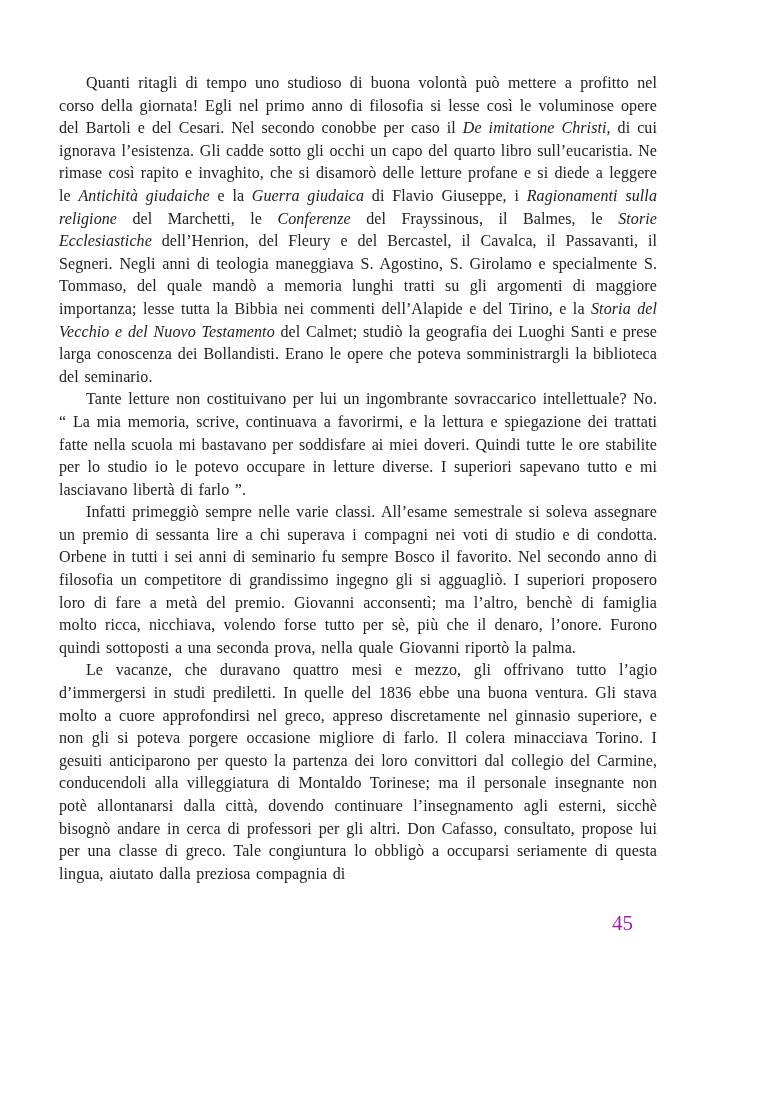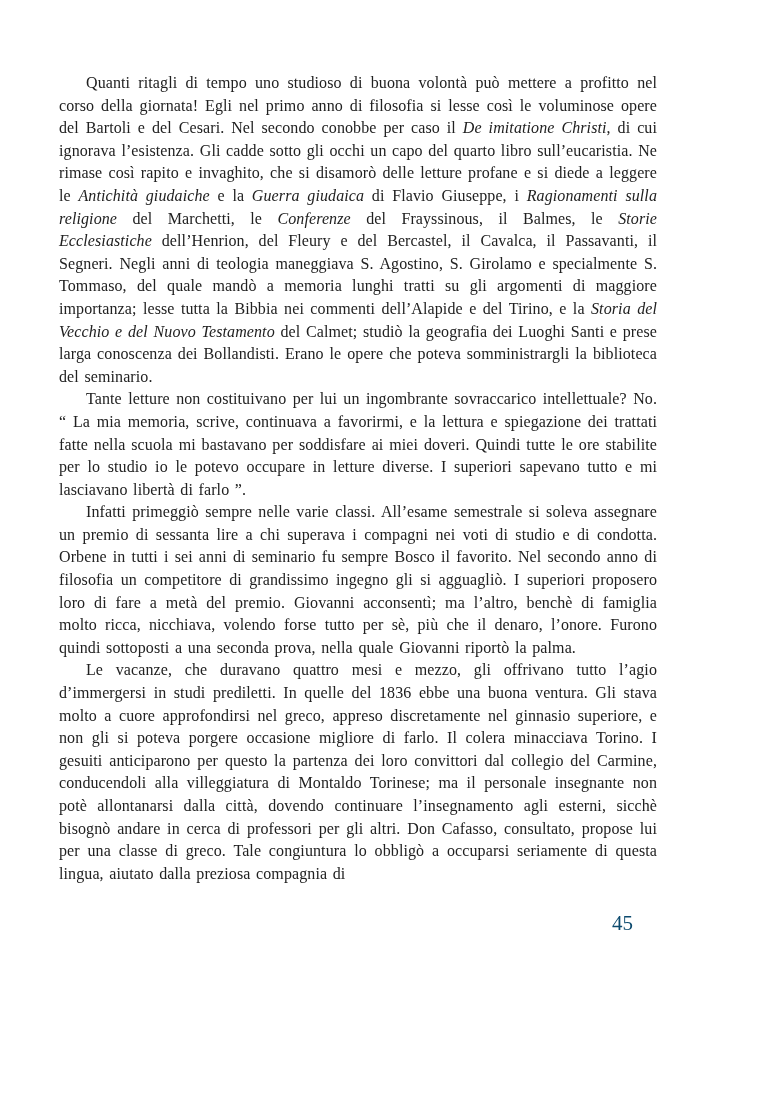--- a/index.html
+++ b/index.html
@@ -34,21 +34,21 @@
   }
   .text-block p em {
     font-style: italic;
   }
   .page-number {
     position: absolute;
     left: 612px;
     top: 910px;
     font-size: 21px;
     line-height: 26px;
-    color: #0c4a6e;
+    color: #a21caf;
   }
 </style>
 </head>
 <body>
 
 <div class="page">
   <div class="text-block">
     <p class="para"><span>Quanti ritagli di tempo uno studioso di buona volontà può mettere a profitto nel corso della giornata! Egli nel primo anno di filosofia si lesse così le voluminose opere del Bartoli e del Cesari. Nel secondo conobbe per caso il </span><em>De imitatione Christi</em><span>, di cui ignorava l’esistenza. Gli cadde sotto gli occhi un capo del quarto libro sull’eucaristia. Ne rimase così rapito e invaghito, che si disamorò delle letture profane e si diede a leggere le </span><em>Antichità giudaiche</em><span> e la </span><em>Guerra giudaica</em><span> di Flavio Giuseppe, i </span><em>Ragionamenti sulla religione</em><span> del Marchetti, le </span><em>Conferenze</em><span> del Frayssinous, il Balmes, le </span><em>Storie Ecclesiastiche</em><span> dell’Henrion, del Fleury e del Bercastel, il Cavalca, il Passavanti, il Segneri. Negli anni di teologia maneggiava S. Agostino, S. Girolamo e specialmente S. Tommaso, del quale mandò a memoria lunghi tratti su gli argomenti di maggiore importanza; lesse tutta la Bibbia nei commenti dell’Alapide e del Tirino, e la </span><em>Storia del Vecchio e del Nuovo Testamento</em><span> del Calmet; studiò la geografia dei Luoghi Santi e prese larga conoscenza dei Bollandisti. Erano le opere che poteva somministrargli la biblioteca del seminario.</span></p>
     <p class="para"><span>Tante letture non costituivano per lui un ingombrante sovraccarico intellettuale? No. “ La mia memoria, scrive, continuava a favorirmi, e la lettura e spiegazione dei trattati fatte nella scuola mi bastavano per soddisfare ai miei doveri. Quindi tutte le ore stabilite per lo studio io le potevo occupare in letture diverse. I superiori sapevano tutto e mi lasciavano libertà di farlo ”.</span></p>
     <p class="para"><span>Infatti primeggiò sempre nelle varie classi. All’esame semestrale si soleva assegnare un premio di sessanta lire a chi superava i compagni nei voti di studio e di condotta. Orbene in tutti i sei anni di seminario fu sempre Bosco il favorito. Nel secondo anno di filosofia un competitore di grandissimo ingegno gli si agguagliò. I superiori proposero loro di fare a metà del premio. Giovanni acconsentì; ma l’altro, benchè di famiglia molto ricca, nicchiava, volendo forse tutto per sè, più che il denaro, l’onore. Furono quindi sottoposti a una seconda prova, nella quale Giovanni riportò la palma.</span></p>

